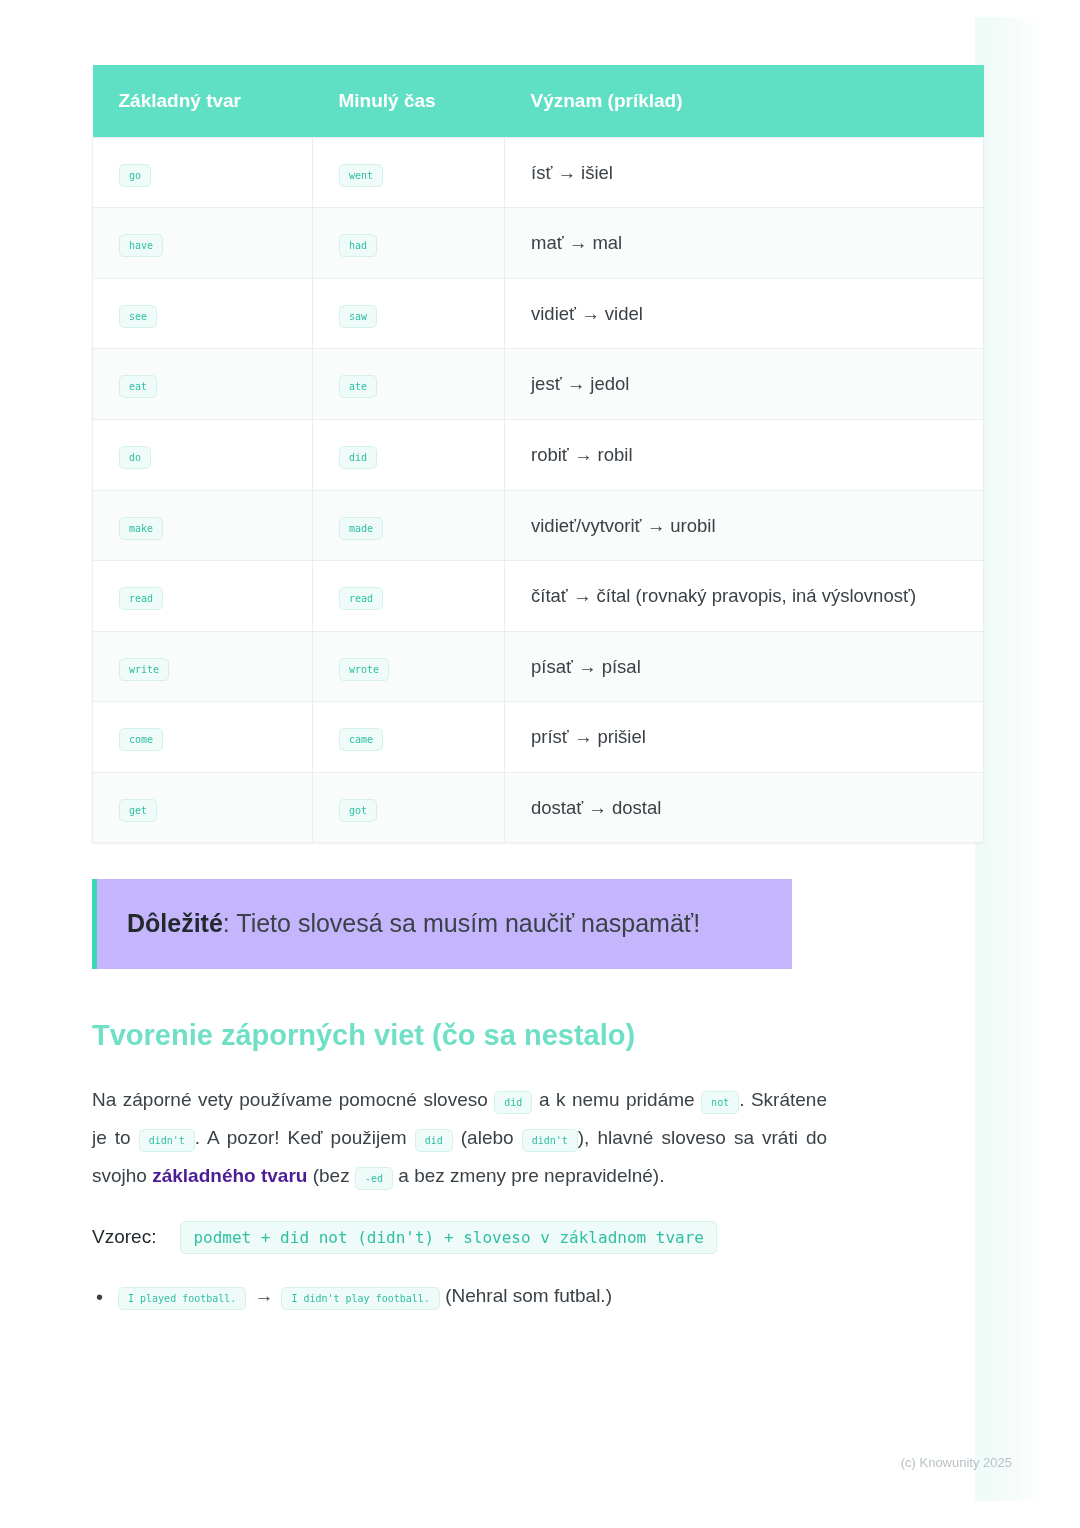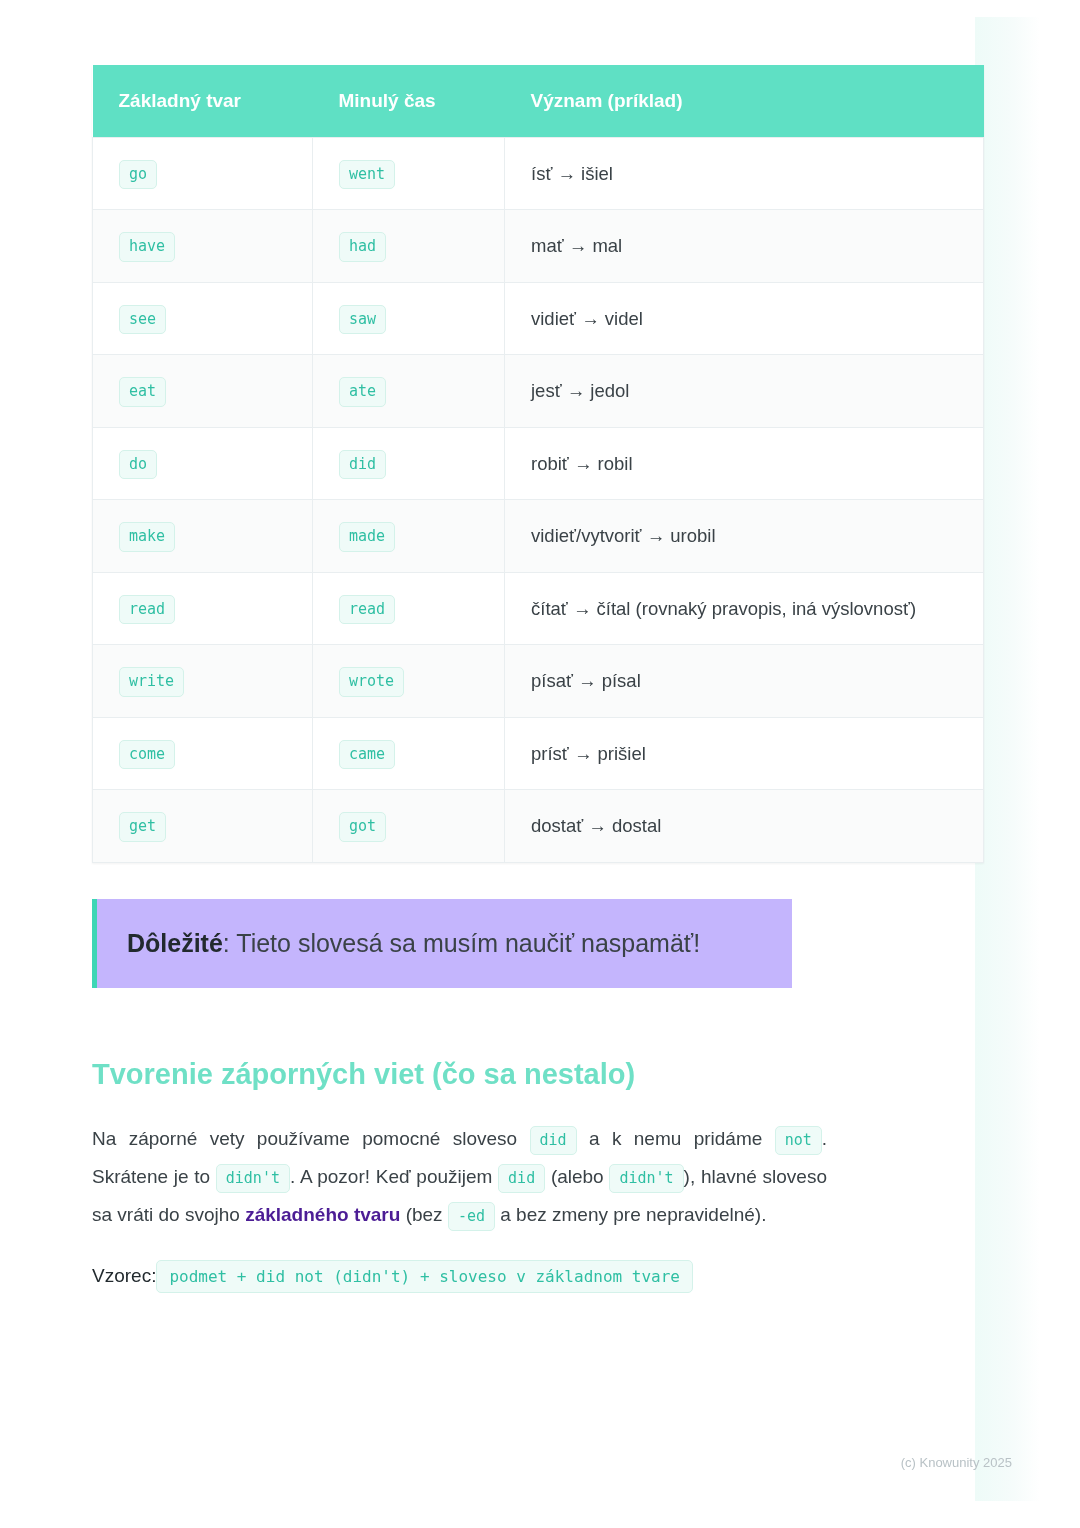--- a/index.html
+++ b/index.html
@@ -68,21 +68,21 @@
   table.verbs tr:nth-child(even) td {
     background: #fafbfb;
   }
   table.verbs tr:nth-child(odd) td {
     background: #ffffff;
   }
   table.verbs td.meaning { color: #3a4247; }
   .code {
     display: inline-block;
     font-family: "DejaVu Sans Mono", monospace;
-    font-size: 15px;
+    font-size: 10px;
     background: #effbf8;
     color: #2fbfa3;
     border: 1px solid #d4f2ea;
     border-radius: 5px;
     padding: 4px 9px;
     line-height: 1.3;
     white-space: nowrap;
   }
 
   
@@ -97,21 +97,21 @@
     width: 700px;
     box-sizing: border-box;
   }
   .callout b { font-weight: 700; color: #222a2e; }
 
   
   h2.section {
     color: #6fe0c6;
     font-size: 29px;
     font-weight: 700;
-    margin: 68px 0 26px 0;
+    margin: 48px 0 26px 0;
     line-height: 1.3;
   }
 
   
   p.body {
     font-size: 19px;
     line-height: 2.0;
     color: #3a4247;
     margin: 0 0 26px 0;
     text-align: justify;
@@ -127,21 +127,21 @@
   .formula-line .label { font-weight: 400; }
   .code-wide {
     display: inline-block;
     font-family: "DejaVu Sans Mono", monospace;
     font-size: 16px;
     background: #effbf8;
     color: #2fbfa3;
     border: 1px solid #d4f2ea;
     border-radius: 5px;
     padding: 6px 12px;
-    margin-left: 0;
+    margin-left: 24px;
   }
 
   ul.examples {
     margin: 0;
     padding-left: 26px;
     list-style: none;
   }
   ul.examples li {
     position: relative;
     font-size: 19px;
@@ -255,18 +255,24 @@
       <b>základného tvaru</b>
       <span>(bez</span>
       <span class="code">-ed</span>
       <span>a bez zmeny pre nepravidelné).</span>
     </p>
 
     <div class="formula-line">
       <span class="label">Vzorec:</span><span class="code-wide">podmet + did not (didn't) + sloveso v základnom tvare</span>
     </div>
 
+    <ul class="examples">
+      <li>
+        <span class="code">I played football.</span><span class="arrow">→</span><span class="code">I didn't play football.</span>
+        <span>(Nehral som futbal.)</span>
+      </li>
+    </ul>
 
   </div>
 
   <div class="footer-credit">(c) Knowunity 2025</div>
 
 </div>
 
 </body></html>

